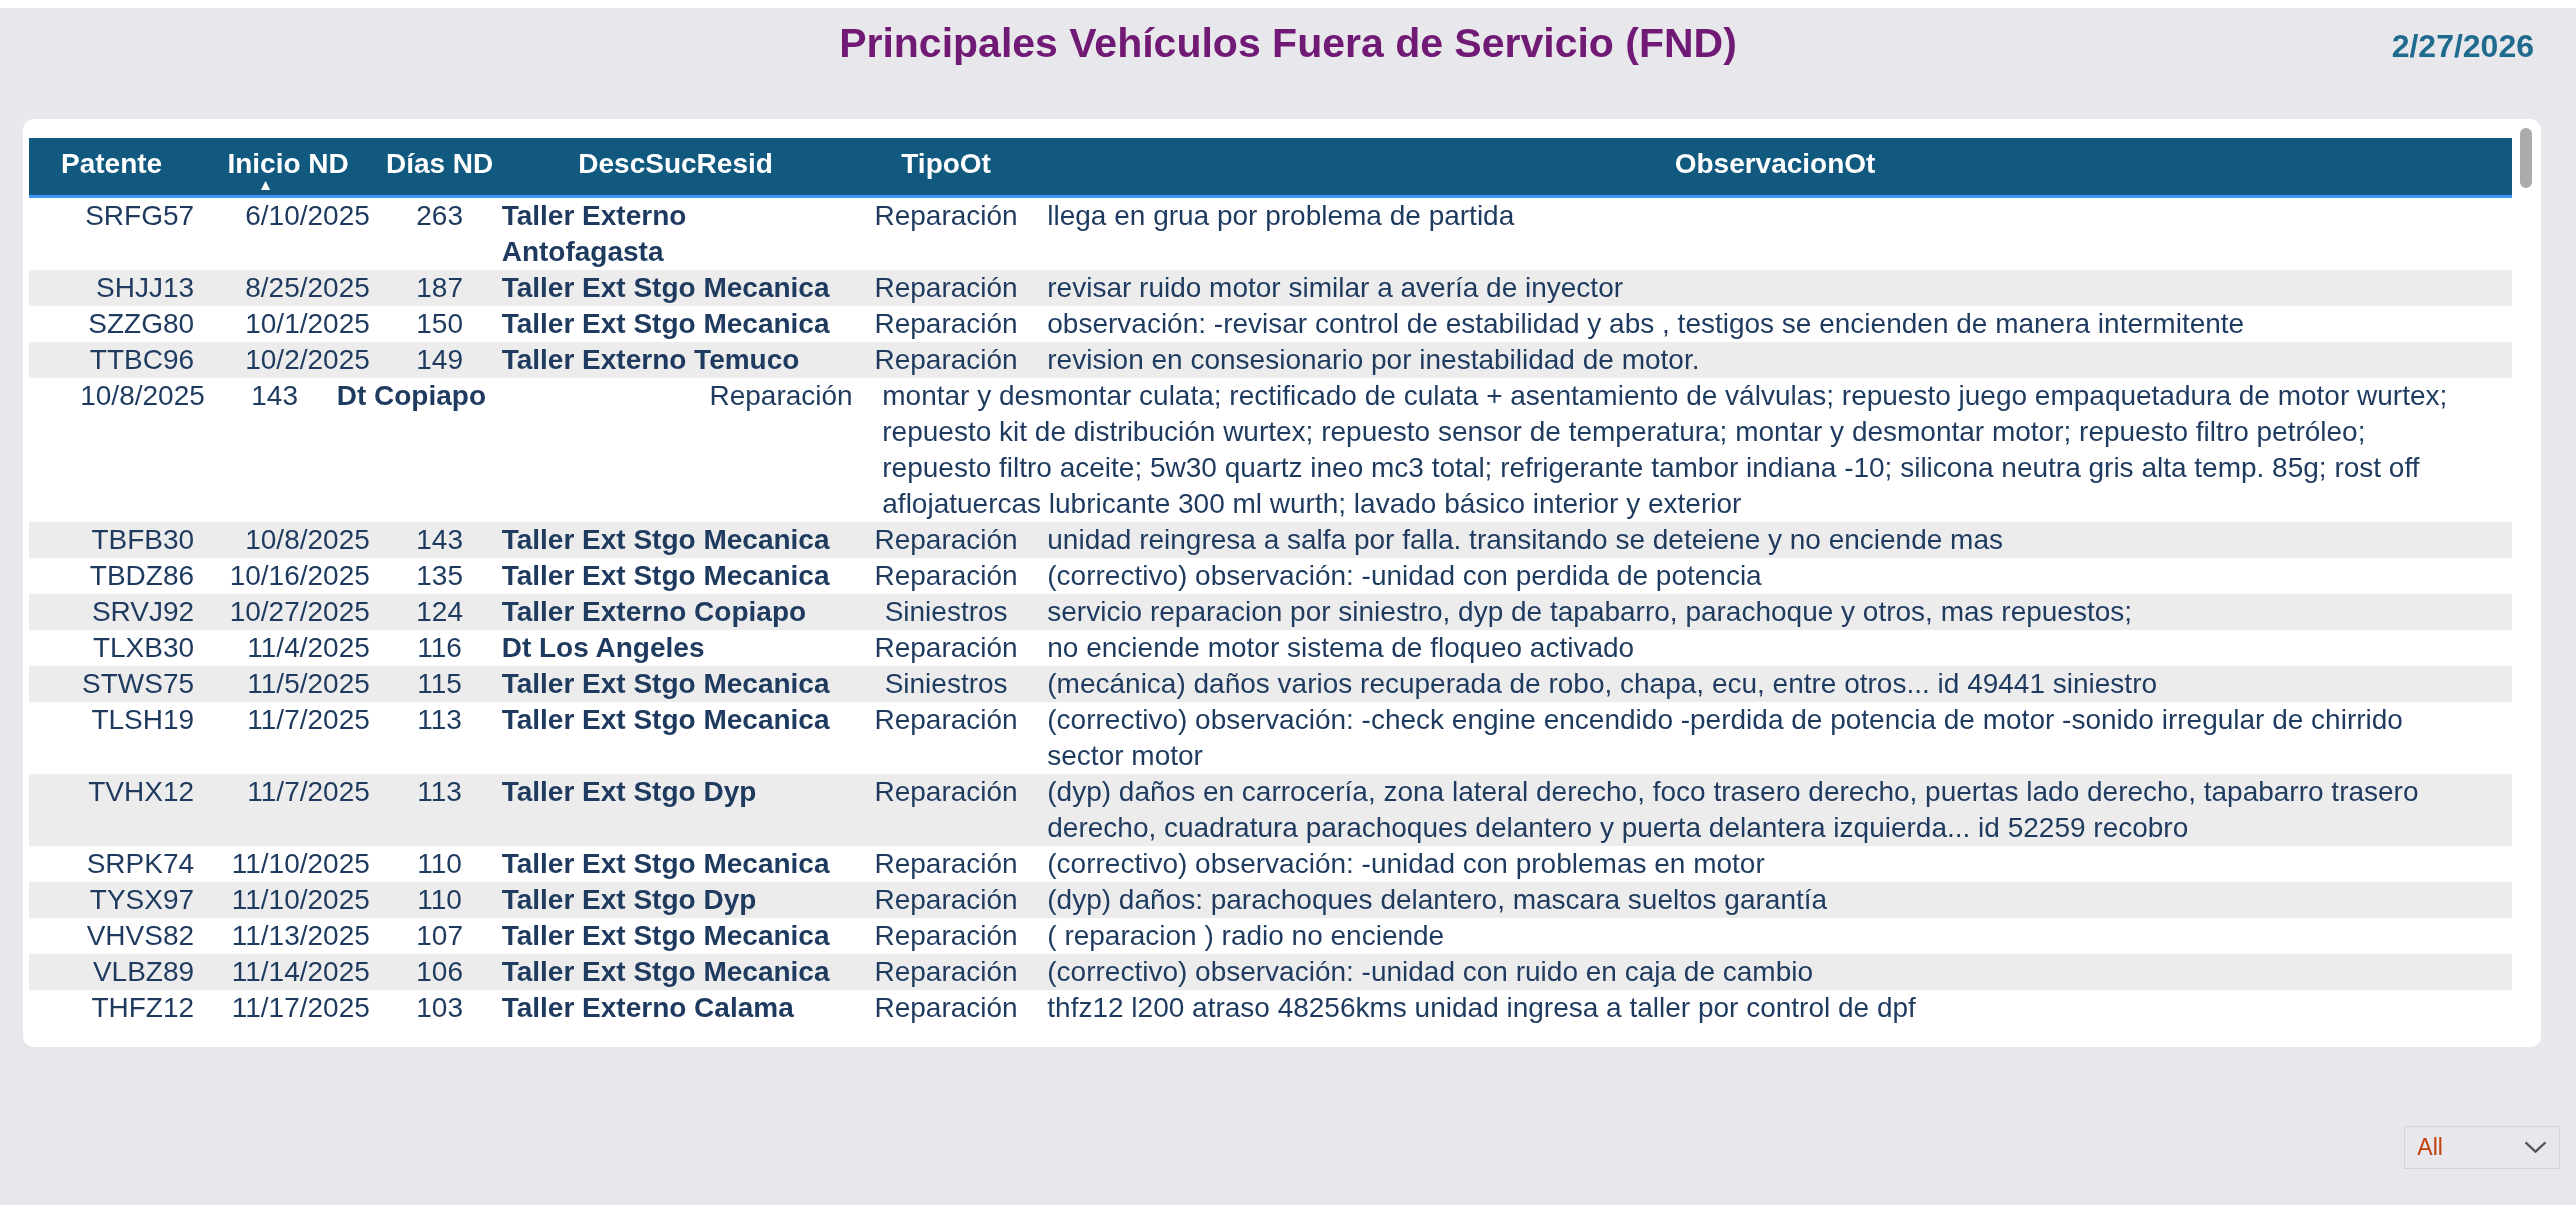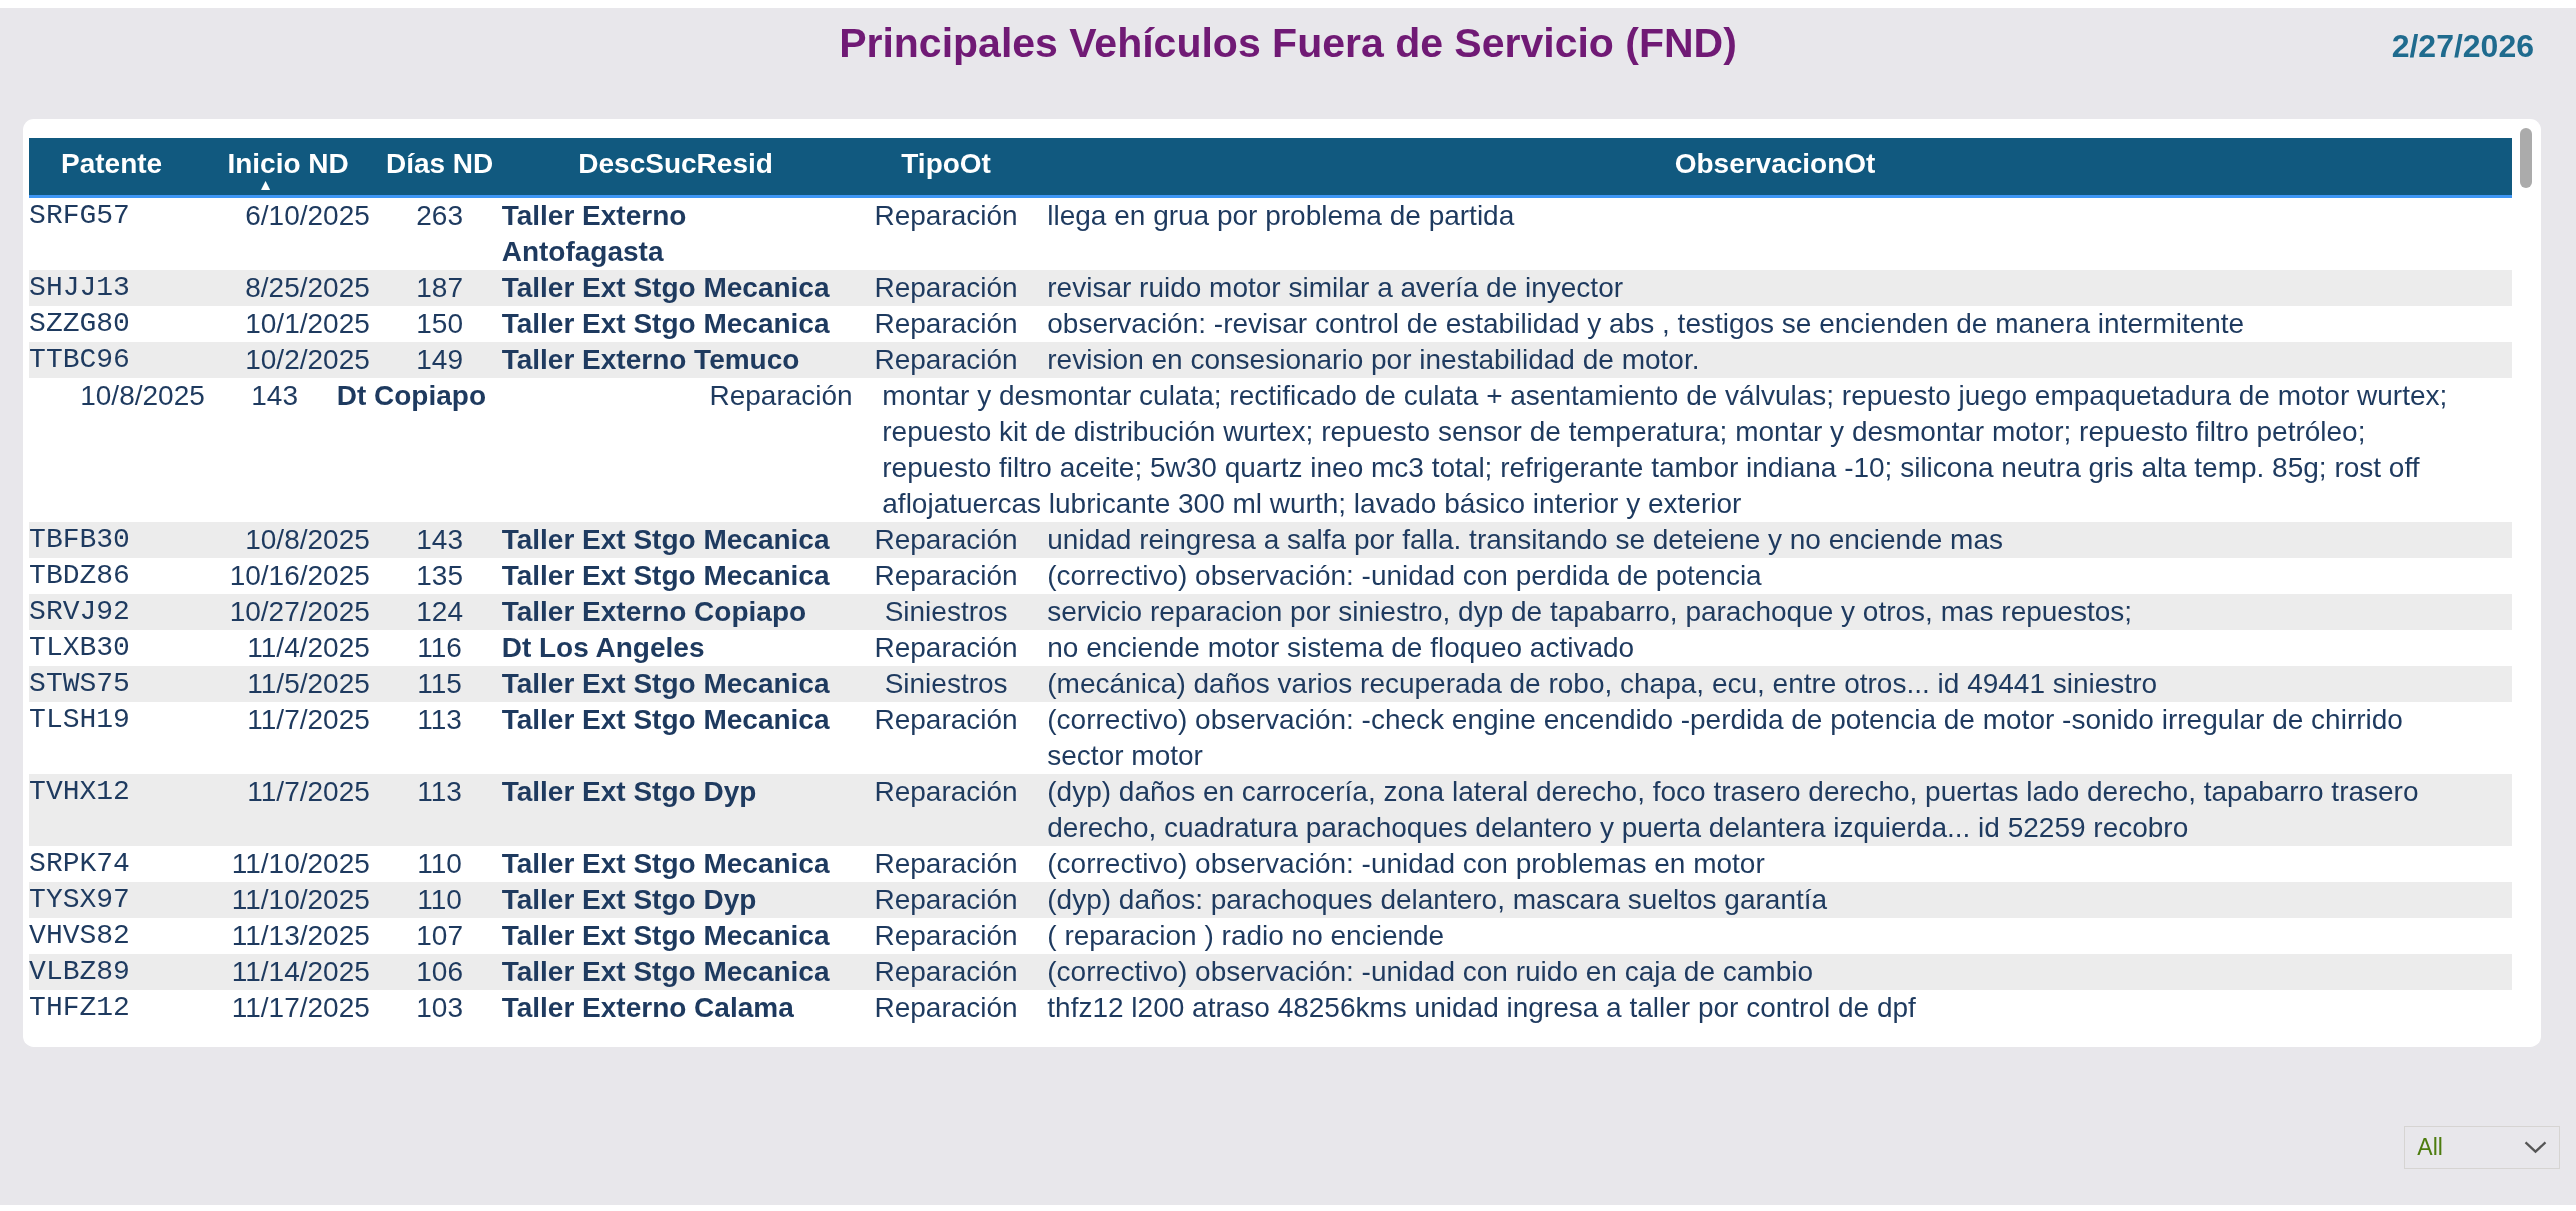--- a/index.html
+++ b/index.html
@@ -50,21 +50,21 @@
     position:absolute;left:34%;bottom:3.1px;
     font-size:15.3px;color:#ffffff;line-height:15.3px;
   }
   .row{display:flex;background:#ffffff;}
   .row:nth-child(even){background:#ECECEC;}
   .c{
     color:#1E3A5F;font-size:28px;line-height:36px;
     box-sizing:border-box;
     word-wrap:break-word;
   }
-  .c-pat{width:165px;text-align:left;flex:none;font-family:Liberation Mono, monospace;}
+  .c-pat{width:165px;text-align:right;flex:none;}
   .c-ini{width:188px;text-align:right;padding-right:12.3px;flex:none;}
   .c-dia{width:115px;text-align:center;flex:none;}
   .c-suc{width:357px;text-align:left;flex:none;padding:0 4.6px;font-weight:bold;}
   .c-tip{width:184px;text-align:center;flex:none;}
   .c-obs{flex:1;text-align:left;padding-left:9.2px;padding-right:42px;}
   .th-pat{width:165px;flex:none;}
   .th-ini{width:188px;flex:none;}
   .th-dia{width:115px;flex:none;}
   .th-suc{width:357px;flex:none;}
   .th-tip{width:184px;flex:none;}
@@ -75,21 +75,21 @@
     background:#ABABAB;
   }
   .filter-dropdown{
     position:absolute;left:2404px;top:1118px;
     width:156px;height:43px;box-sizing:border-box;
     border:0.8px solid #D6D4D2;
     display:flex;align-items:center;justify-content:space-between;
     padding:0 12.3px;cursor:pointer;
   }
   .filter-dropdown .val{
-    color:#4d7c0f;font-size:23px;
+    color:#c2410c;font-size:23px;
   }
   .chev{width:23px;height:14px;display:block;}
 </style>
 </head>
 <body>
 
 <div class="page">
 
   <div class="report-title">Principales Vehículos Fuera de Servicio (FND)</div>
   <div class="report-date">2/27/2026</div>

